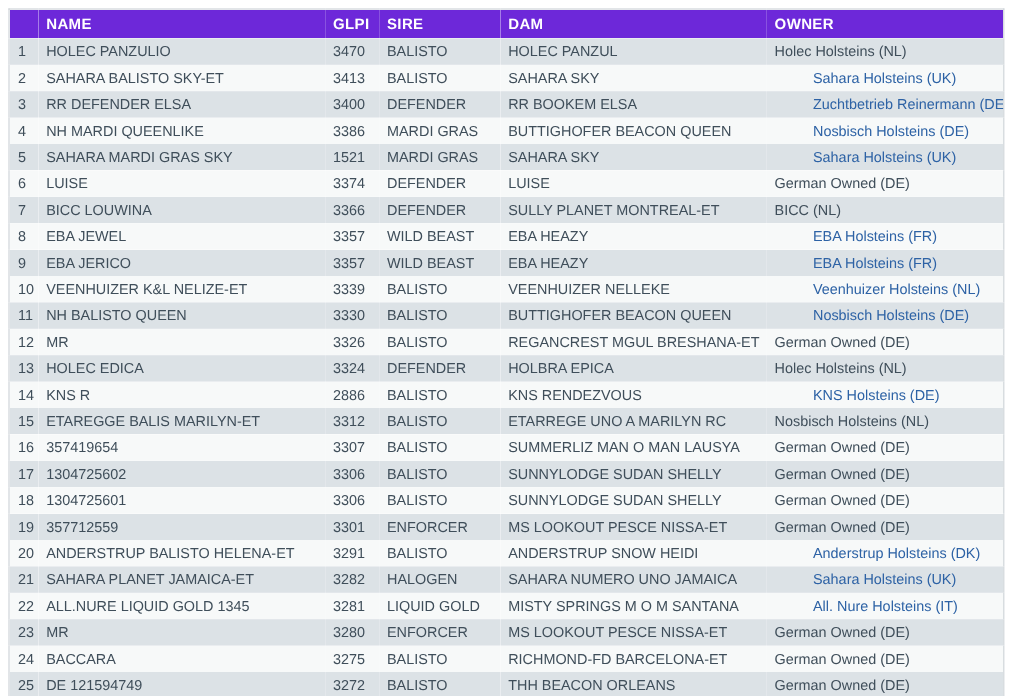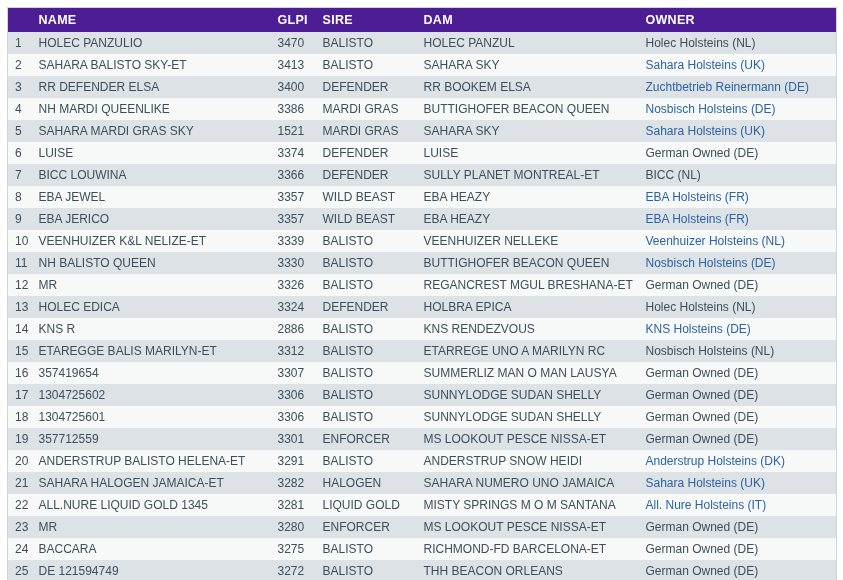--- a/index.html
+++ b/index.html
@@ -19,21 +19,21 @@
     width: 829px;
     border: 1px solid #cfd5d9;
   }
   col.c-rank  { width: 24px; }
   col.c-name  { width: 239px; }
   col.c-glpi  { width: 45px; }
   col.c-sire  { width: 101px; }
   col.c-dam   { width: 222px; }
   col.c-owner { width: 198px; }
   thead th {
-    background: #4c1d95;
+    background: #6d28d9;
     color: #ffffff;
     font-size: 12.5px;
     font-weight: bold;
     text-align: left;
     height: 24px;
     padding: 0 0 0 7px;
     letter-spacing: 0.3px;
     white-space: nowrap;
     overflow: hidden;
   }
@@ -45,20 +45,21 @@
     white-space: nowrap;
     overflow: hidden;
     vertical-align: middle;
   }
   tbody tr:nth-child(odd) td  { background: #dce2e6; }
   tbody tr:nth-child(even) td { background: #f7f9f9; }
   a.owner-link {
     color: #2d62a5;
     text-decoration: none;
     cursor: pointer;
+    margin-left: 32px;
   }
 </style>
 </head>
 <body>
 
 <div class="page">
   <table class="ranking">
     <colgroup>
       <col class="c-rank">
         <col class="c-name">
@@ -233,21 +234,21 @@
         <tr>
           <td>20</td>
           <td>ANDERSTRUP BALISTO HELENA-ET</td>
           <td>3291</td>
           <td>BALISTO</td>
           <td>ANDERSTRUP SNOW HEIDI</td>
           <td><a class="owner-link">Anderstrup Holsteins (DK)</a></td>
         </tr>
         <tr>
           <td>21</td>
-          <td>SAHARA HALOGEN JAMAICA-ET</td>
+          <td>SAHARA PLANET JAMAICA-ET</td>
           <td>3282</td>
           <td>HALOGEN</td>
           <td>SAHARA NUMERO UNO JAMAICA</td>
           <td><a class="owner-link">Sahara Holsteins (UK)</a></td>
         </tr>
         <tr>
           <td>22</td>
           <td>ALL.NURE LIQUID GOLD 1345</td>
           <td>3281</td>
           <td>LIQUID GOLD</td>

